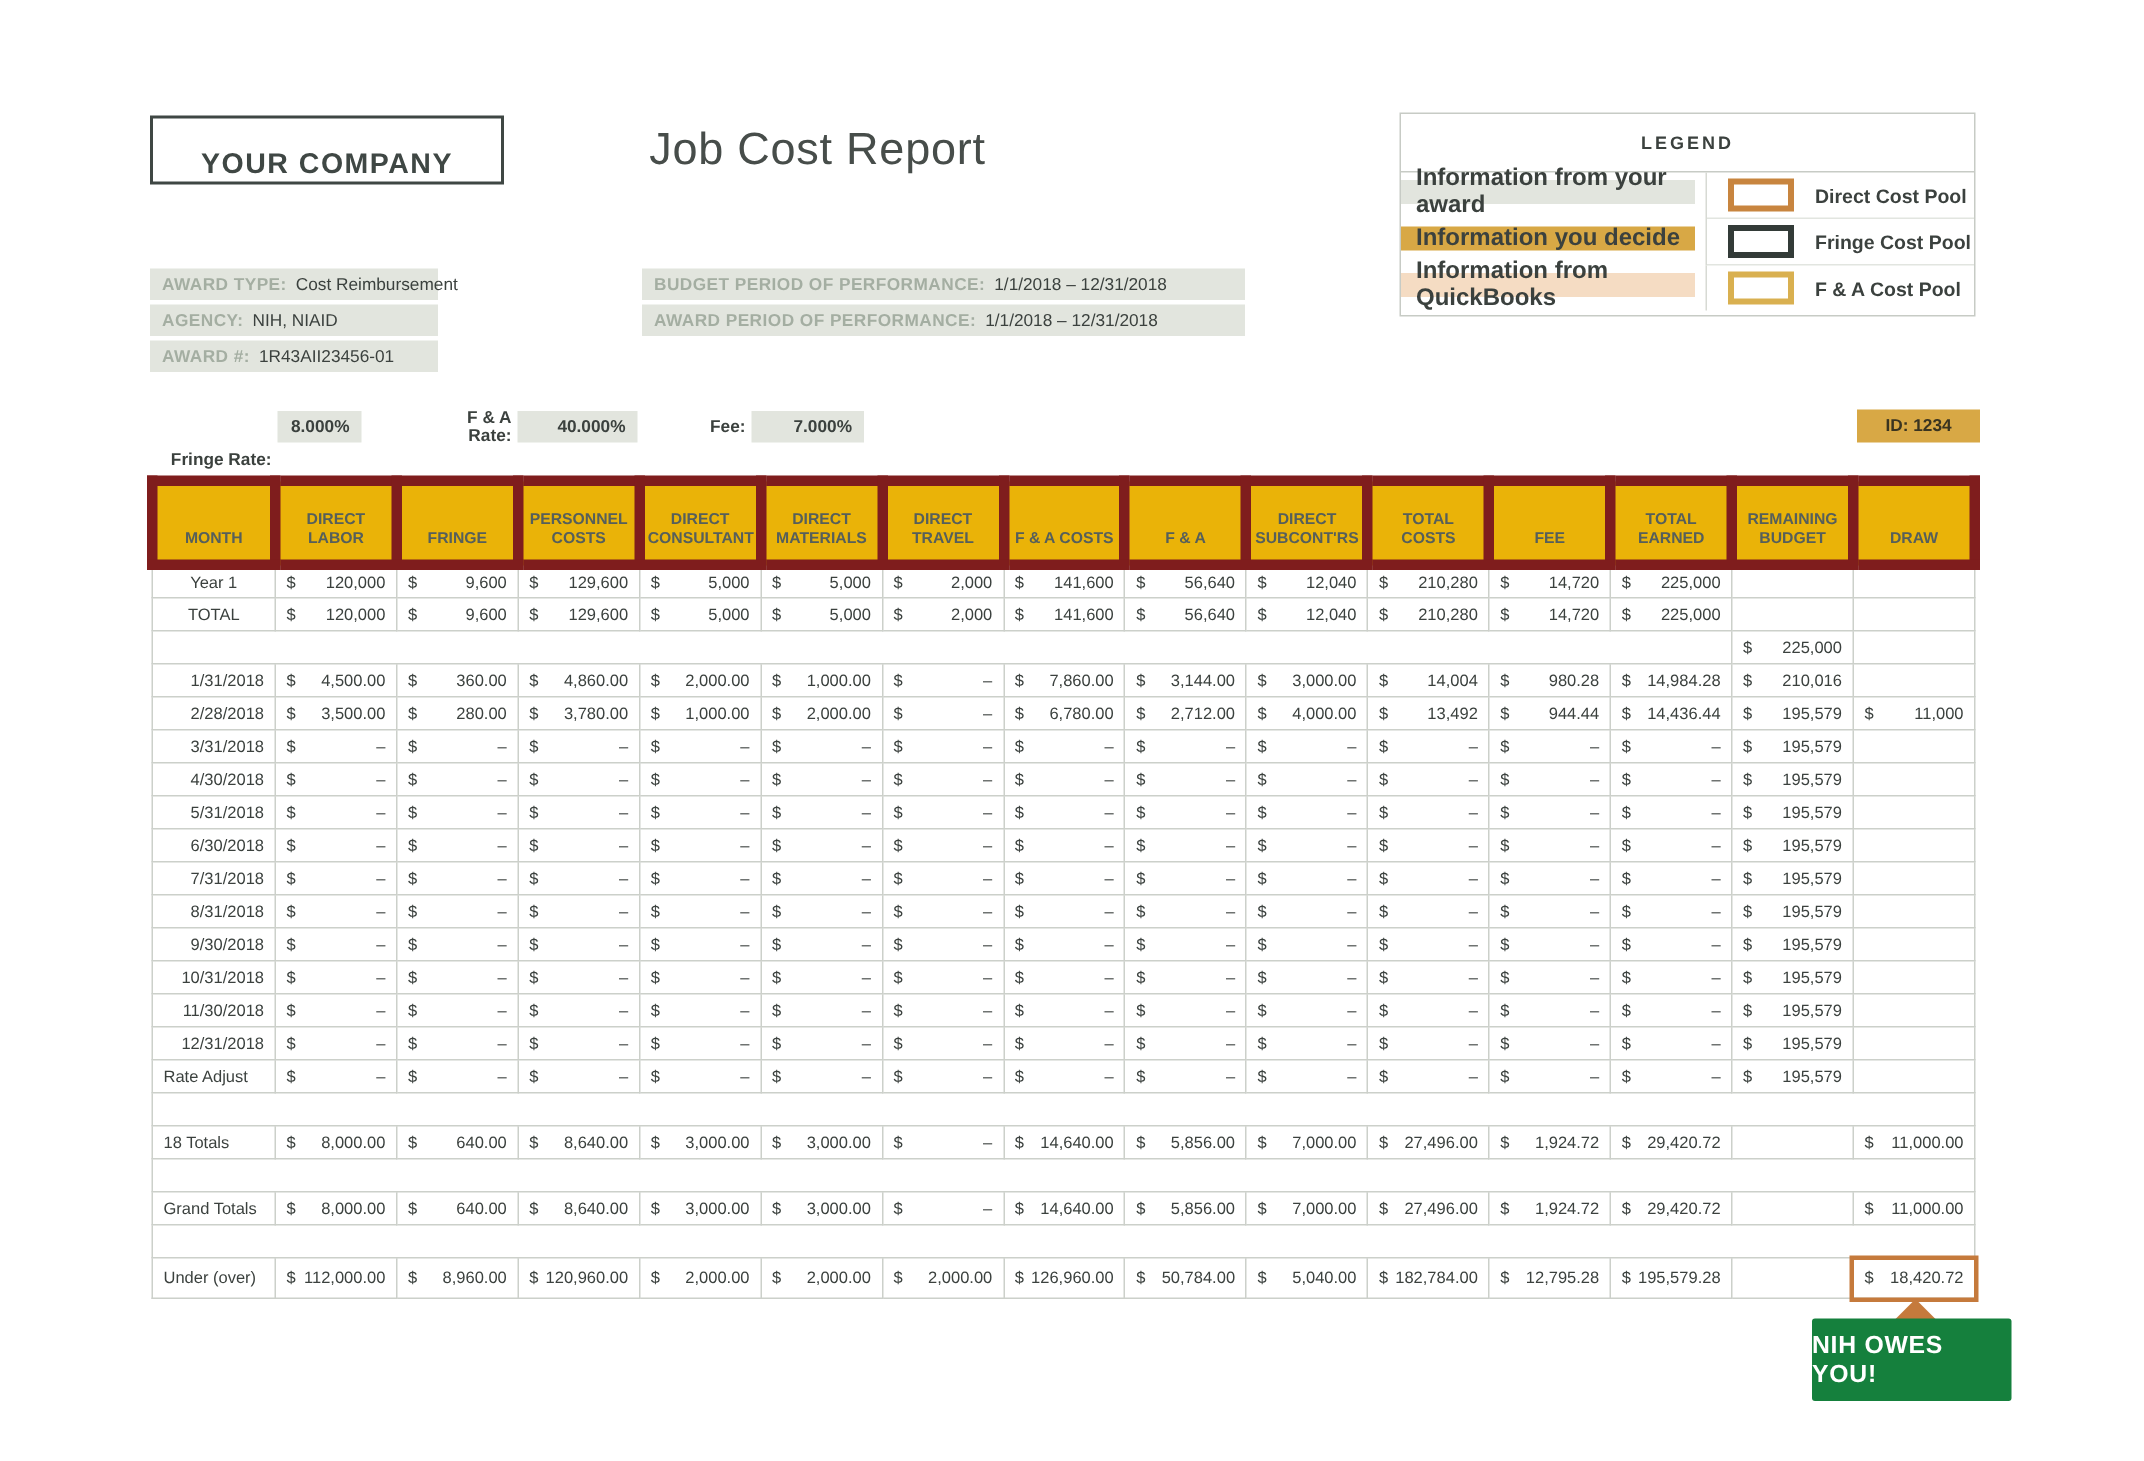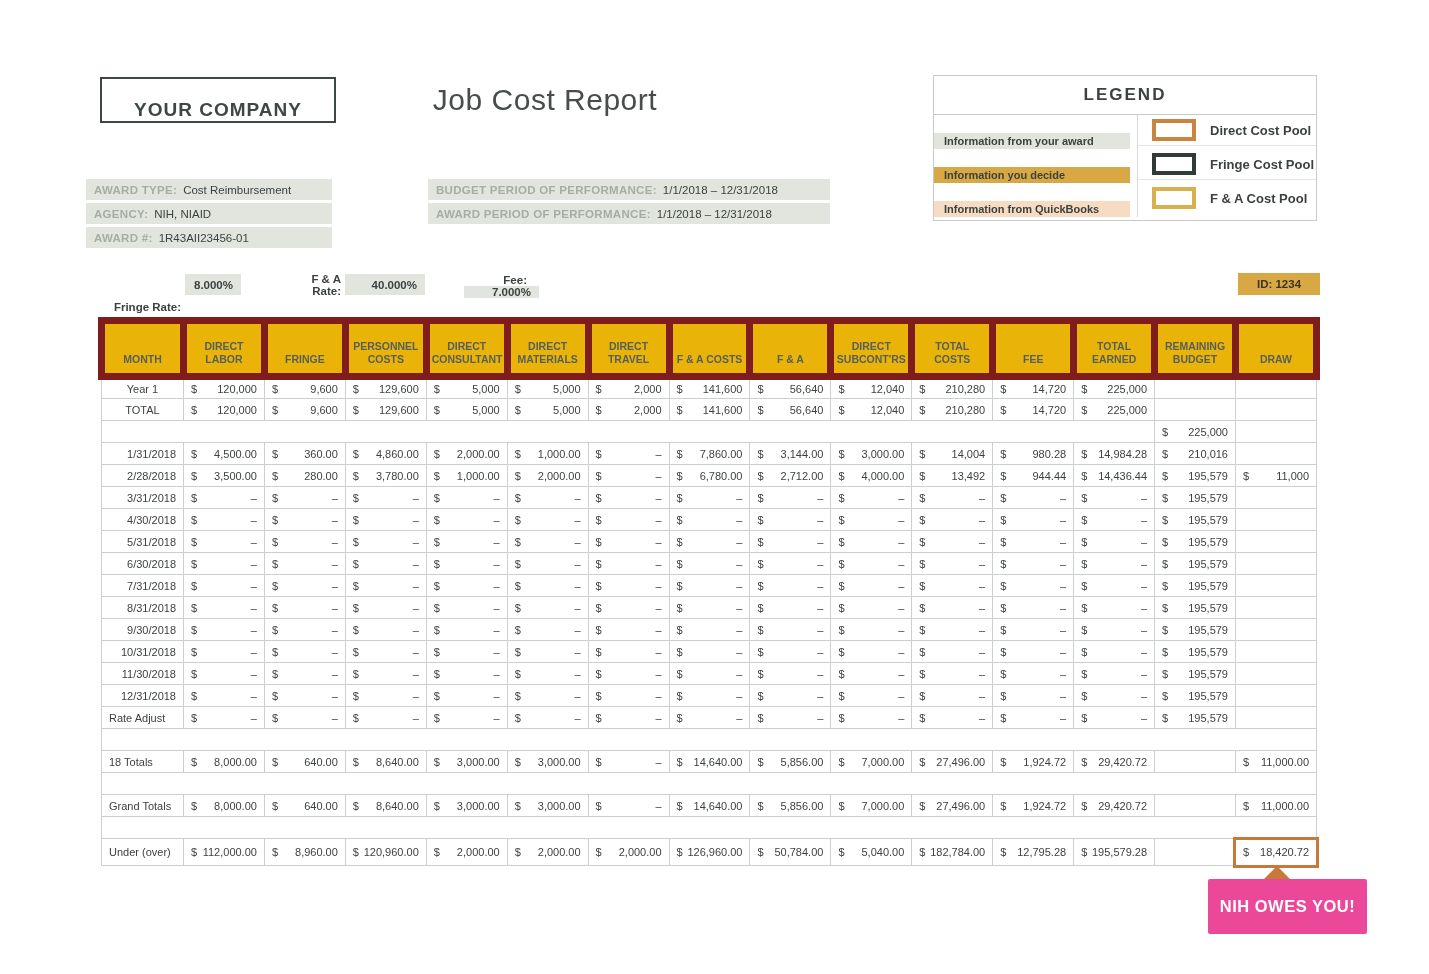--- a/index.html
+++ b/index.html
@@ -17,57 +17,57 @@
     position:absolute;left:395px;top:83px;width:300px;text-align:center;
     font-size:30px;font-weight:400;color:#474d4a;letter-spacing:.5px;
   }
   
   .legend{
     position:absolute;left:933px;top:75px;width:384px;
     border:1px solid #c7cbc5;background:#fff;box-sizing:border-box;padding-bottom:3px;
   }
   .legend-title{
     height:38px;display:flex;align-items:center;justify-content:center;
-    font-size:17px;font-weight:bold;letter-spacing:2px;color:#3b413e;
+    font-size:12px;font-weight:bold;letter-spacing:2px;color:#3b413e;
     border-bottom:1px solid #c7cbc5;
   }
   .legend-body{display:grid;grid-template-columns:196px 8px 1fr;}
   .legend-src{
-    height:16px;margin-top:18px;display:flex;align-items:center;
-    padding-left:10px;font-size:11px;font-weight:bold;color:#3b413e;
+    height:16px;margin-top:5px;display:flex;align-items:center;
+    padding-left:10px;font-size:16px;font-weight:bold;color:#3b413e;
   }
   .legend-gap{border-right:1px solid #d7dad4;}
   .legend-pool{
     height:30px;display:flex;align-items:center;padding-left:14px;
     font-size:13px;font-weight:bold;color:#3b413e;border-bottom:1px solid #e2e5e0;
   }
   .legend-pool.last{border-bottom:none;}
   .swatch{
     width:44px;height:22px;box-sizing:border-box;border:4px solid #000;
     background:#fff;margin-right:14px;flex:none;
   }
   
   .info-row{
     height:21px;margin-bottom:3px;background:#e2e5de;display:flex;align-items:center;
     padding-left:8px;box-sizing:border-box;font-size:11.5px;white-space:nowrap;
   }
   .info-label{font-weight:bold;color:#a4aea2;letter-spacing:.3px;margin-right:6px;}
   .info-value{font-weight:normal;color:#3b413e;}
-  .award-info{position:absolute;left:86px;top:179px;width:246px;}
+  .award-info{position:absolute;left:100px;top:179px;width:192px;}
   .period-info{position:absolute;left:428px;top:179px;width:402px;}
   
   .rate-group{position:absolute;top:274px;display:flex;align-items:center;height:21px;}
   .rate-label{font-size:11.5px;font-weight:bold;color:#3b413e;text-align:right;margin-right:4px;}
   .rate-box{
     height:21px;background:#e2e5de;display:flex;align-items:center;justify-content:flex-end;
     padding-right:8px;box-sizing:border-box;font-size:11.5px;font-weight:bold;color:#3b413e;
   }
   .g1{left:100px;} .g1 .rate-label{width:81px;margin-top:45px;} .g1 .rate-box{width:56px;}
   .g2{left:283px;} .g2 .rate-label{width:58px;} .g2 .rate-box{width:80px;}
-  .g3{left:464px;flex-direction:column;} .g3 .rate-label{width:55px;} .g3 .rate-box{width:75px;}
+  .g3{left:442px;} .g3 .rate-label{width:55px;} .g3 .rate-box{width:75px;}
   .id-badge{
     position:absolute;left:1238px;top:273px;width:82px;height:22px;background:#d8a845;
     display:flex;align-items:center;justify-content:center;
     font-size:11.5px;font-weight:bold;color:#3a3categories0;color:#3a3420;
   }
   
   table.job{
     position:absolute;left:98px;top:317px;width:1222px;
     border-collapse:collapse;table-layout:fixed;font-size:11px;color:#3b413e;
   }
@@ -86,21 +86,21 @@
   td.lbl-r{text-align:right;}
   td.lbl-c{text-align:center;}
   td.lbl-l{text-align:left;}
   td.aw{background:#e2e5de;}
   td.qb{background:#f5dcc3;}
   td.gaprow{border-top:none;border-bottom:none;background:#fff;height:21px;}
   tr.r-under td{height:27px;}
   td.boxed{outline:3px solid #c57a3c;outline-offset:-1px;}
   
   .callout{
-    position:absolute;left:1208px;top:879px;width:159px;height:55px;background:#ec4899;
+    position:absolute;left:1208px;top:879px;width:133px;height:55px;background:#15803d;
     display:flex;align-items:center;justify-content:center;border-radius:2px;
     font-size:16.5px;font-weight:bold;color:#fff;letter-spacing:.5px;
   }
   .callout-arrow{
     position:absolute;left:1263px;top:866px;width:0;height:0;
     border-left:14px solid transparent;border-right:14px solid transparent;
     border-bottom:14px solid #c57a3c;
   }
 </style>
 </head>

